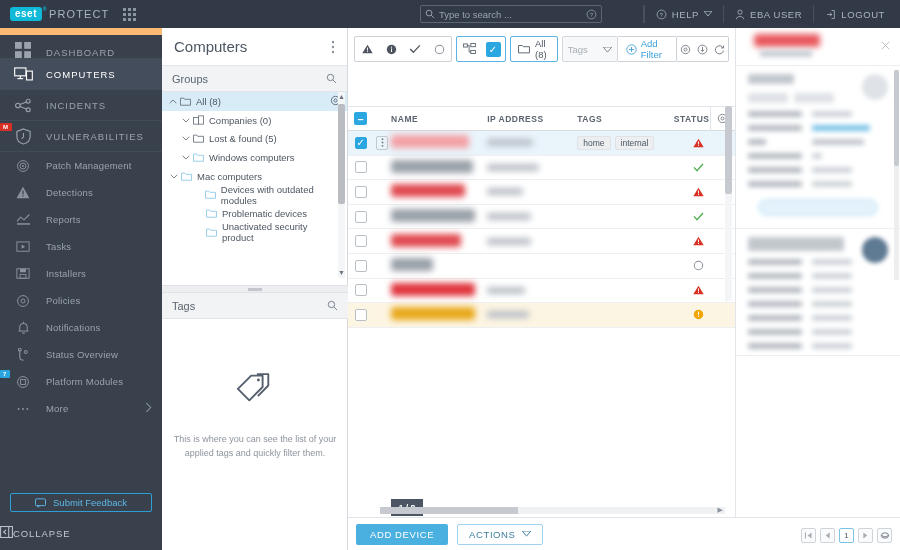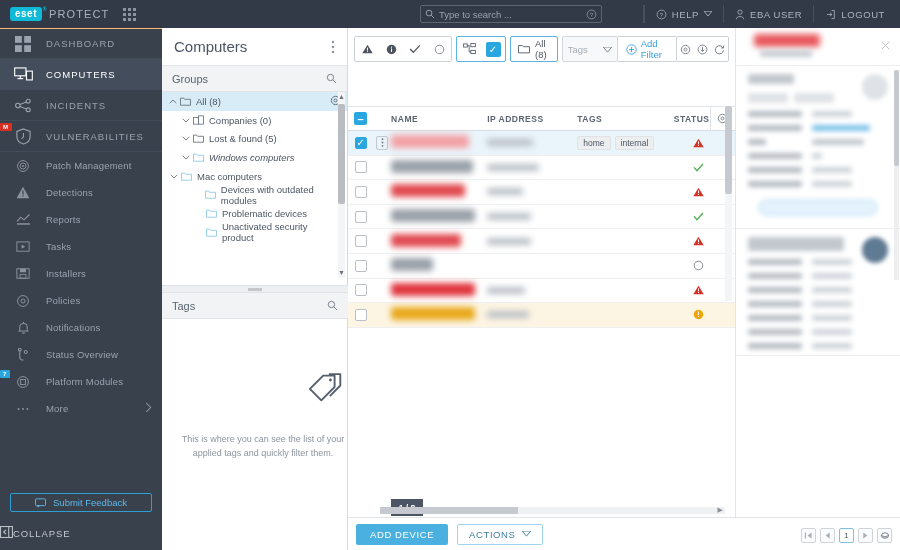--- a/index.html
+++ b/index.html
@@ -57,21 +57,21 @@
   .leftnav {
     position: absolute; left: 0; top: 28px; width: 162px; height: 522px;
     background: #39414d;
   }
   .nav-item {
     position: relative; height: 27px; display: flex; align-items: center;
     color: #9aa3ae; font-size: 9.5px; letter-spacing: .5px; cursor: pointer;
   }
   .nav-item .nav-ico { width: 46px; display:flex; align-items:center; justify-content:center; color:#9aa3ae;}
   .nav-main { height: 31px; letter-spacing: 1px; border-bottom:1px solid #424b58; }
-  .nav-main.first { border-top:1px solid #fdba74; }
+  .nav-main.first { border-top:7px solid #fdba74;align-items:flex-end; }
   .nav-item.active { background: #434d5b; color: #ffffff; }
   .nav-item.active .nav-ico { color: #ffffff; }
   .nav-item.sub { font-size: 9.5px; letter-spacing: .2px; }
   .nav-badge {
     position: absolute; left: 0; top: 2px; background: #d93025; color:#fff;
     font-size: 6px; font-weight: bold; padding: 1px 3px; border-radius: 1px;
   }
   .nav-badge.blue { background: #2aa7e0; }
   .chev-right { margin-left:auto; margin-right: 10px; color:#8b95a1; }
   .feedback-btn {
@@ -116,21 +116,21 @@
   .vscroll .thumb { position:absolute; left:0; top: 12px; width:7px; height: 100px; background:#b9bdc2; border-radius:2px; }
   .vscroll .arr { position:absolute; left:0; width:7px; height:10px; color:#6b7480; font-size:7px; text-align:center; line-height:10px;}
   .vscroll .arr.up { top:0; } .vscroll .arr.down { bottom:0; }
   .hgrip {
     position:absolute; left: 0; width:186px; height:8px; background:#eceef0; border-top:1px solid #dfe2e6;
     border-bottom:1px solid #dfe2e6; display:flex; align-items:center; justify-content:center; cursor:row-resize;
   }
   .hgrip i { width:14px; height:3px; background:#c3c7cc; display:block; }
   .tags-empty {
     position:absolute; left:0; top: 0; width: 186px; height: 100%;
-    display:flex; flex-direction:column; align-items:flex-end; justify-content:center;
+    display:flex; flex-direction:column; align-items:center; justify-content:center;
   }
   .tags-empty p { color:#8d949d; font-size: 9px; text-align:center; width: 170px; line-height: 14px; margin-top: 24px;}
 
   
   .tablearea { position:absolute; left: 348px; top: 28px; width: 387px; height: 522px; background:#ffffff; }
   .filterbar {
     height: 30px; margin: 6px 6px 0 6px; display:flex; align-items:center; gap: 0;
   }
   .fgroup {
     display:flex; align-items:center; height: 26px; border:1px solid #ccd1d7; border-radius:2px;
@@ -564,21 +564,21 @@
             <span class="caret"><svg width="8" height="5" viewBox="0 0 9 6">
                 <path d="M0.6 1 L4.5 4.8 L8.4 1" fill="none" stroke="#6b7480" stroke-width="1.1"></path>
               </svg></span>
             <span class="fld">
               <svg width="11" height="9" viewBox="0 0 13 10">
                 <path d="M0.6 9.4 V1 H4.4 L5.5 2.4 H12.4 V9.4 Z" fill="none" stroke="#6b7480" stroke-width="1.05"></path>
               </svg>
             </span>
             <span>Lost &amp; found (5)</span>
           </div>
-          <div class="tree-row" style="padding-left: 17px; font-style: italic;">
+          <div class="tree-row" style="padding-left: 17px;">
             <span class="caret"><svg width="8" height="5" viewBox="0 0 9 6">
                 <path d="M0.6 1 L4.5 4.8 L8.4 1" fill="none" stroke="#6b7480" stroke-width="1.1"></path>
               </svg></span>
             <span class="fld">
               <svg width="11" height="9" viewBox="0 0 13 10">
                 <path d="M0.6 9.4 V1 H4.4 L5.5 2.4 H12.4 V9.4 Z" fill="none" stroke="#8fc9e8" stroke-width="1.05"></path>
               </svg>
             </span>
             <span>Windows computers</span>
           </div>

